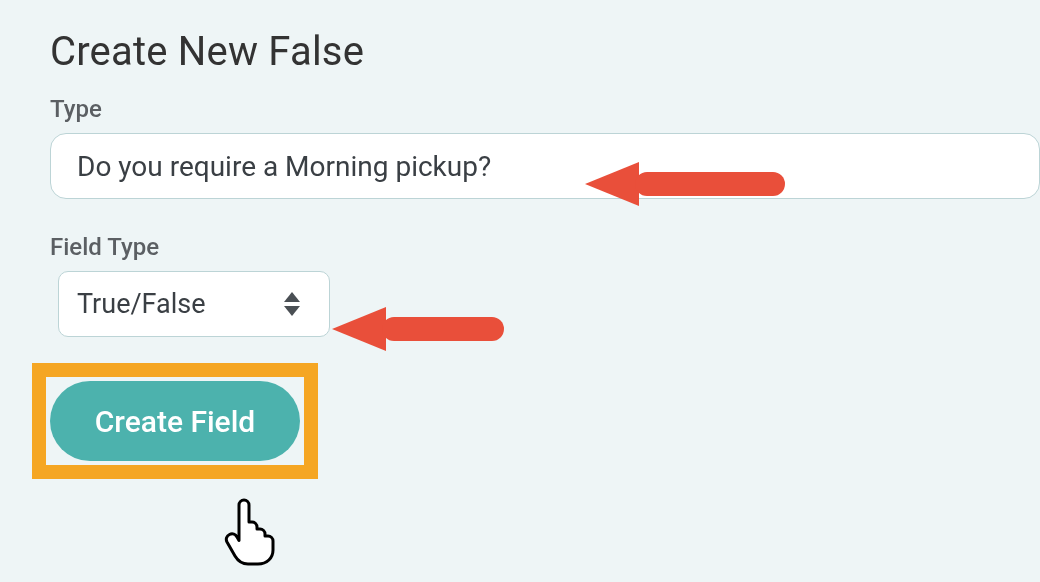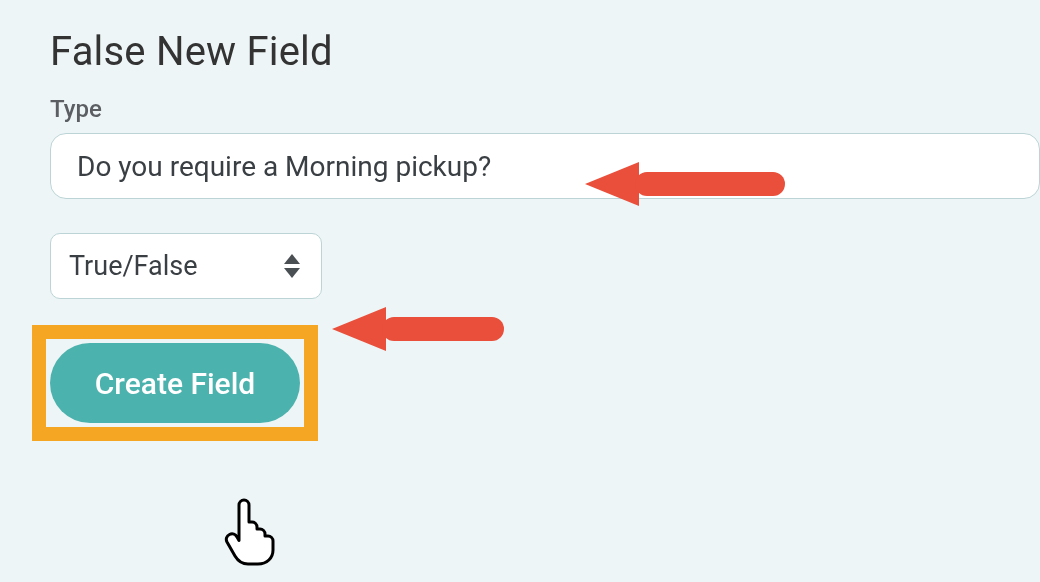--- a/index.html
+++ b/index.html
@@ -54,20 +54,21 @@
       border-radius: 10px;
       padding: 0 50px 0 18px;
       font-size: 27px;
       color: #3a3f44;
       appearance: none;
       -webkit-appearance: none;
       -moz-appearance: none;
       outline: none;
       cursor: pointer;
       font-family: inherit;
+      margin-left: 8px;
     }
     .select-chevrons {
       position: absolute;
       right: 22px;
       top: 50%;
       transform: translateY(-50%);
       pointer-events: none;
       display: flex;
       flex-direction: column;
       gap: 4px;
@@ -125,27 +126,28 @@
       position: absolute;
       left: 222px;
       top: 494px;
       pointer-events: none;
     }
   </style>
 </head>
 <body>
 
 <div class="container">
-  <h1 class="page-title">False New Field</h1>
+  <h1 class="page-title">Create New False</h1>
 
   <div class="field-label">Type</div>
   <input type="text" class="name-input" value="Do you require a Morning pickup?" style="">
 
   <div class="section-gap"></div>
 
+  <div class="field-label">Field Type</div>
   <div class="select-wrap">
     <select class="type-select">
       <option>True/False</option>
     </select>
     <div class="select-chevrons">
       <div class="chev-up"></div>
       <div class="chev-down"></div>
     </div>
   </div>
 

